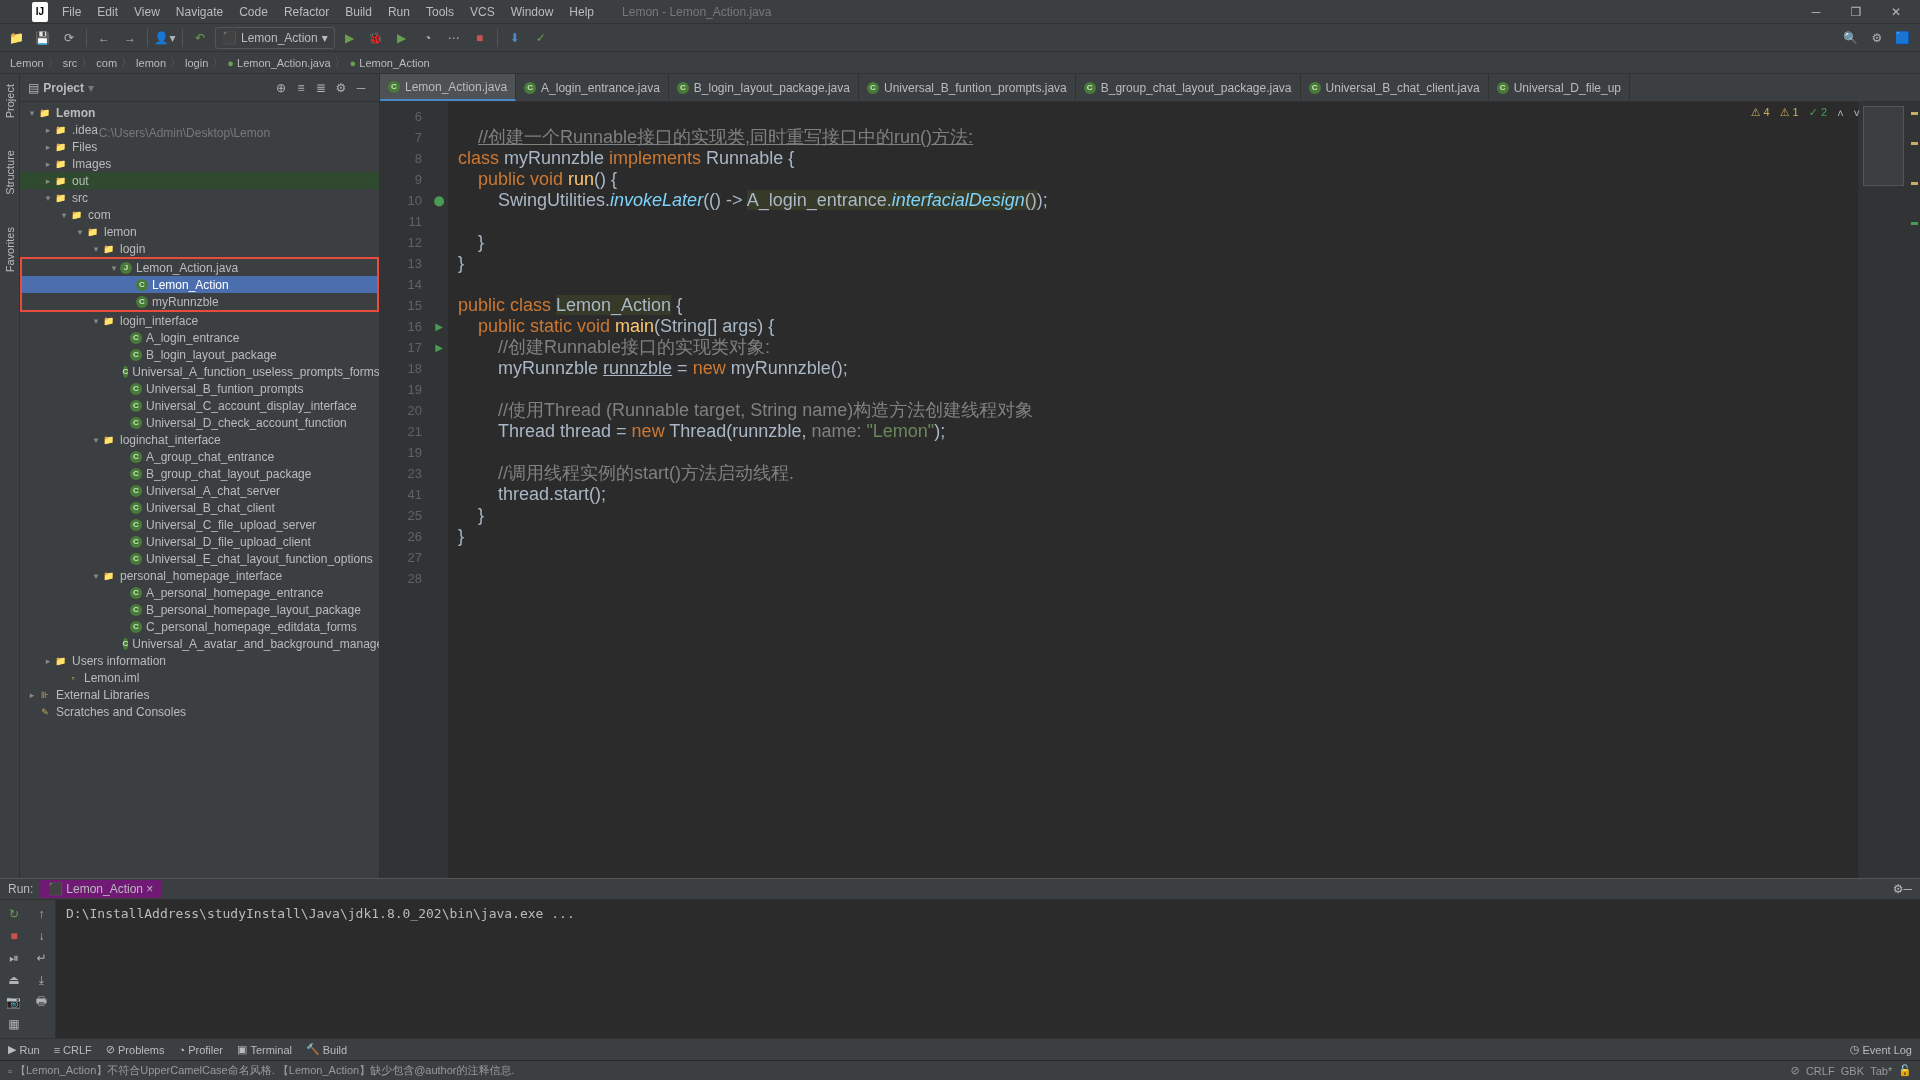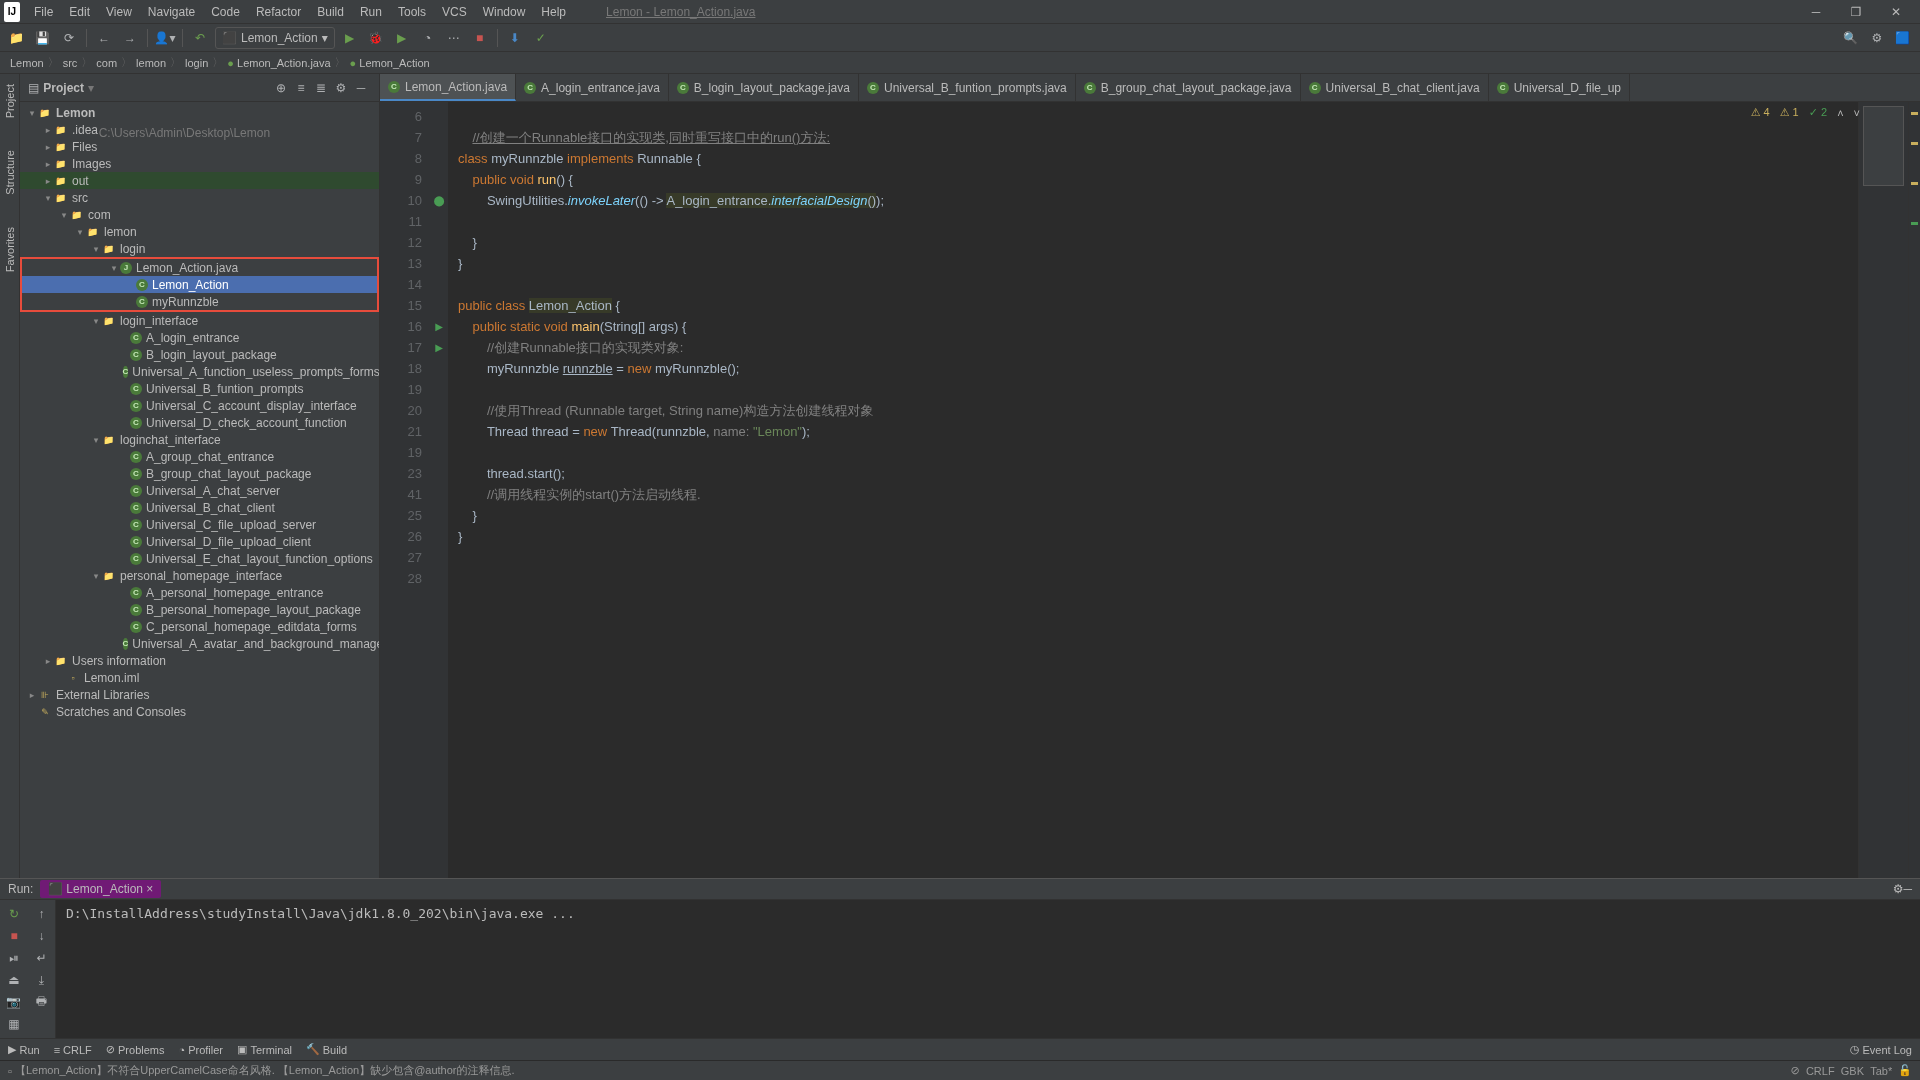--- a/index.html
+++ b/index.html
@@ -1,20 +1,20 @@
 <!DOCTYPE html>
 <html><head>
 <meta charset="utf-8">
 <style>
 * { margin: 0; padding: 0; box-sizing: border-box; font-family: "Segoe UI", Arial, sans-serif; }
 body { background: #2b2b2b; color: #bbbbbb; font-size: 12px; width: 1920px; height: 1080px; overflow: hidden; display: flex; flex-direction: column; }
 .menubar { height: 24px; background: #3c3f41; display: flex; align-items: center; padding: 0 4px; border-bottom: 1px solid #323232; }
-.menulogo { width: 16px; height: 20px; background: #fff; border-radius: 2px; margin-right: 6px; display:flex;align-items:center;justify-content:center;font-size:10px;font-weight:bold;color:#000;}
+.menulogo { width: 16px; height: 20px; background: #fff; border-radius: 2px; margin-right: 6px; display:flex;align-items:center;justify-content:center;font-size:10px;font-weight:bold;color:#000;margin-left:28px;}
 .menuitem { padding: 2px 8px; color: #bbb; cursor: pointer; }
-.menutitle { margin-left: 32px; color: #787878; text-decoration: underline; }
+.menutitle { margin-left: 20px; color: #787878; }
 .winctrl { margin-left: auto; display: flex; }
 .winbtn { width: 40px; height: 22px; display: flex; align-items: center; justify-content: center; color: #bbb; cursor: pointer; }
 .toolbar { height: 28px; background: #3c3f41; display: flex; align-items: center; padding: 0 6px; gap: 4px; border-bottom: 1px solid #323232; }
 .tbtn { width: 22px; height: 22px; display: flex; align-items: center; justify-content: center; color: #afb1b3; cursor: pointer; border-radius: 3px; }
 .sep { width: 1px; height: 18px; background: #555; margin: 0 2px; }
 .runcfg { height: 22px; background: #3c3f41; border: 1px solid #555; border-radius: 3px; display: flex; align-items: center; padding: 0 6px; gap: 4px; cursor: pointer; }
 .breadcrumb { height: 22px; background: #3c3f41; display: flex; align-items: center; padding: 0 10px; font-size: 11px; border-bottom: 1px solid #323232; }
 .bcitem { color: #bbb; cursor: pointer; }
 .bcsep { color: #666; margin: 0 4px; }
 .mainrow { flex: 1; display: flex; min-height: 0; }
@@ -46,21 +46,21 @@
 .editor { flex: 1; display: flex; flex-direction: column; background: #2b2b2b; min-width:0;}
 .tabs { height: 28px; background: #3c3f41; display: flex; align-items: stretch; border-bottom: 1px solid #323232; overflow:hidden;}
 .tab { display: flex; align-items: center; padding: 0 8px; gap: 5px; border-right: 1px solid #323232; cursor: pointer; font-size: 12px; color: #bbb; white-space:nowrap;}
 .tab.active { background: #4e5254; border-bottom: 2px solid #4a88c7; }
 .tabicon { width: 12px; height: 12px; border-radius: 50%; display:flex;align-items:center;justify-content:center;font-size:8px;font-weight:bold;}
 .tabicon.j { background: #4a7a3a; color: #c5e8b7; }
 .codearea { flex: 1; display: flex; position: relative; overflow:hidden;}
 .gutter { width: 50px; background: #313335; text-align: right; padding: 4px 8px 0 0; color: #606366; font-family: "Consolas", monospace; font-size: 13px; line-height: 21px; }
 .gutter2 { width: 18px; background: #313335; padding-top:4px;font-size:10px;line-height:21px;text-align:center;}
 .gmark { color:#499c54;}
-.code { flex: 1; padding: 4px 0 0 10px; font-family: "Consolas", monospace; font-size: 13px; line-height: 21px; color: #a9b7c6; }
+.code { flex: 1; padding: 4px 0 0 10px; font-family: "Consolas", monospace; font-size: 18px; line-height: 21px; color: #a9b7c6; }
 .kw { color: #cc7832; }
 .anno { color: #bbb529; }
 .str { color: #6a8759; }
 .cmt { color: #808080; }
 .cmtu { color: #808080; text-decoration: underline;}
 .fn { color: #ffc66d; }
 .it { font-style: italic; color:#7dd3fc;}
 .hlbg { background: #373a28; }
 .param { color:#808080;}
 .inspect { position: absolute; right: 60px; top: 4px; font-size: 11px; color: #bbb; display:flex;gap:10px;align-items:center;}
@@ -444,22 +444,22 @@
 <div><span>}</span></div>
 <div>&nbsp;</div>
 <div><span class="kw">public class </span><span class="hlbg">Lemon_Action</span><span> {</span></div>
 <div>&nbsp;&nbsp;&nbsp;&nbsp;<span class="kw">public static void </span><span class="fn">main</span><span>(String[] args) {</span></div>
 <div>&nbsp;&nbsp;&nbsp;&nbsp;&nbsp;&nbsp;&nbsp;&nbsp;<span class="cmt">//创建Runnable接口的实现类对象:</span></div>
 <div>&nbsp;&nbsp;&nbsp;&nbsp;&nbsp;&nbsp;&nbsp;&nbsp;<span>myRunnzble </span><span style="text-decoration:underline">runnzble</span><span> = </span><span class="kw">new </span><span>myRunnzble();</span></div>
 <div>&nbsp;</div>
 <div>&nbsp;&nbsp;&nbsp;&nbsp;&nbsp;&nbsp;&nbsp;&nbsp;<span class="cmt">//使用Thread (Runnable target, String name)构造方法创建线程对象</span></div>
 <div>&nbsp;&nbsp;&nbsp;&nbsp;&nbsp;&nbsp;&nbsp;&nbsp;<span>Thread thread = </span><span class="kw">new </span><span>Thread(runnzble,  </span><span class="param">name: </span><span class="str">"Lemon"</span><span>);</span></div>
 <div>&nbsp;</div>
+<div>&nbsp;&nbsp;&nbsp;&nbsp;&nbsp;&nbsp;&nbsp;&nbsp;<span class="cmt">//调用线程实例的start()方法启动线程.</span></div>
 <div>&nbsp;&nbsp;&nbsp;&nbsp;&nbsp;&nbsp;&nbsp;&nbsp;<span>thread.start();</span></div>
-<div>&nbsp;&nbsp;&nbsp;&nbsp;&nbsp;&nbsp;&nbsp;&nbsp;<span class="cmt">//调用线程实例的start()方法启动线程.</span></div>
 <div>&nbsp;&nbsp;&nbsp;&nbsp;<span>}</span></div>
 <div><span>}</span></div>
       </div>
       <div class="inspect">
         <span class="warn">⚠ <span>4</span></span>
         <span class="warn">⚠ <span>1</span></span>
         <span class="ok">✓ <span>2</span></span>
         <span>˄</span>
           <span>˅</span>
       </div>

